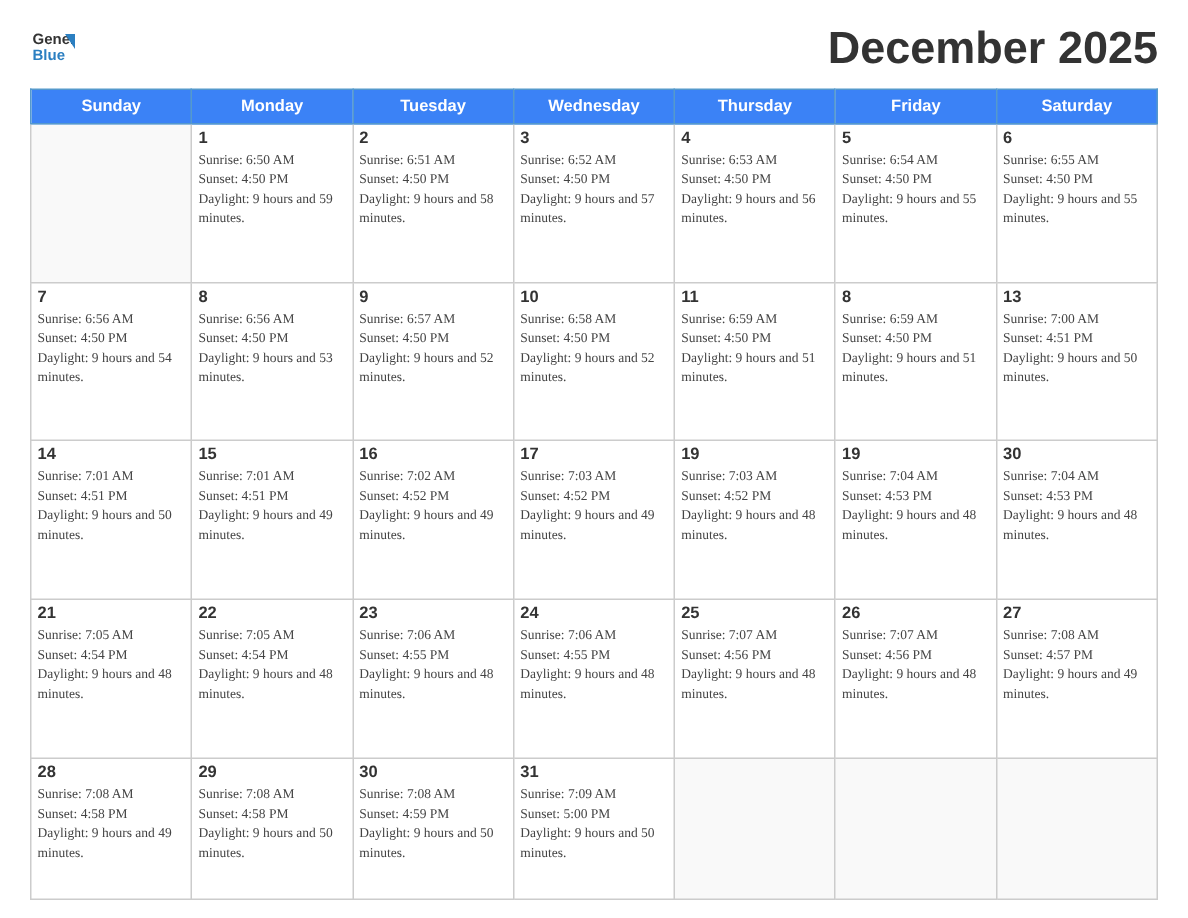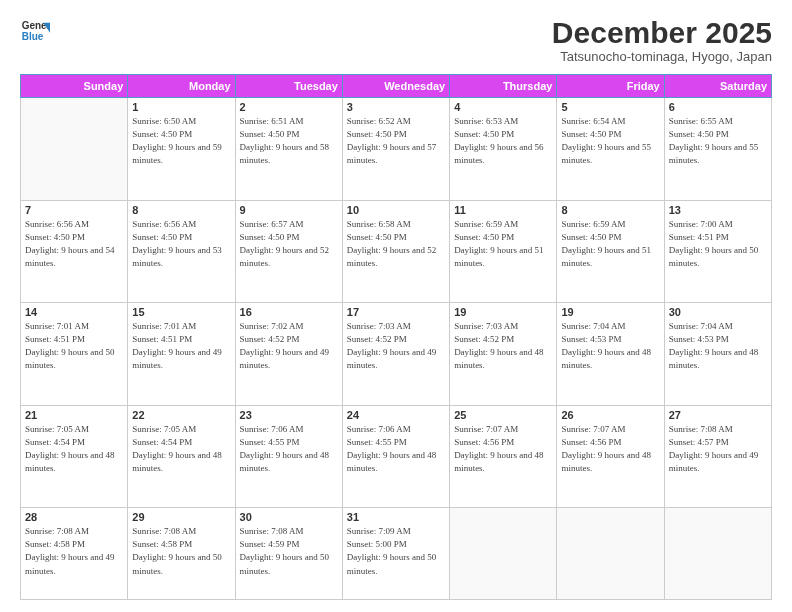--- a/index.html
+++ b/index.html
@@ -47,26 +47,26 @@
       color: #555;
     }
     .calendar {
       flex: 1;
       border: 1px solid #ccc;
       border-collapse: collapse;
       width: 100%;
       table-layout: fixed;
     }
     .calendar th {
-      background: #d946ef;
+      background: #3b82f6;
       color: #fff;
       font-size: 11px;
       font-weight: bold;
       padding: 5px 4px;
-      text-align: right;
+      text-align: center;
       border: 1px solid #5599cc;
     }
     .calendar td {
       border: 1px solid #ccc;
       vertical-align: top;
       padding: 3px 4px;
       font-size: 9.5px;
       color: #333;
       height: 82px;
     }
@@ -97,21 +97,20 @@
   <div class="header">
     <div class="logo">
       <svg class="logo-icon" viewBox="0 0 36 36">
         <text x="2" y="16" font-size="12" font-weight="bold" fill="#333" font-family="Arial">General</text>
         <text x="2" y="29" font-size="12" font-weight="bold" fill="#2b7fc1" font-family="Arial">Blue</text>
         <polygon points="28,8 36,8 36,20" fill="#2b7fc1"></polygon>
       </svg>
     </div>
     <div class="title-block">
       <div class="month-title">December 2025</div>
-      <div class="location">Tatsunocho-tominaga, Hyogo, Japan</div>
     </div>
   </div>
 
   <table class="calendar">
     <thead>
       <tr>
       <th>Sunday</th>
           <th>Monday</th>
           <th>Tuesday</th>
           <th>Wednesday</th>

